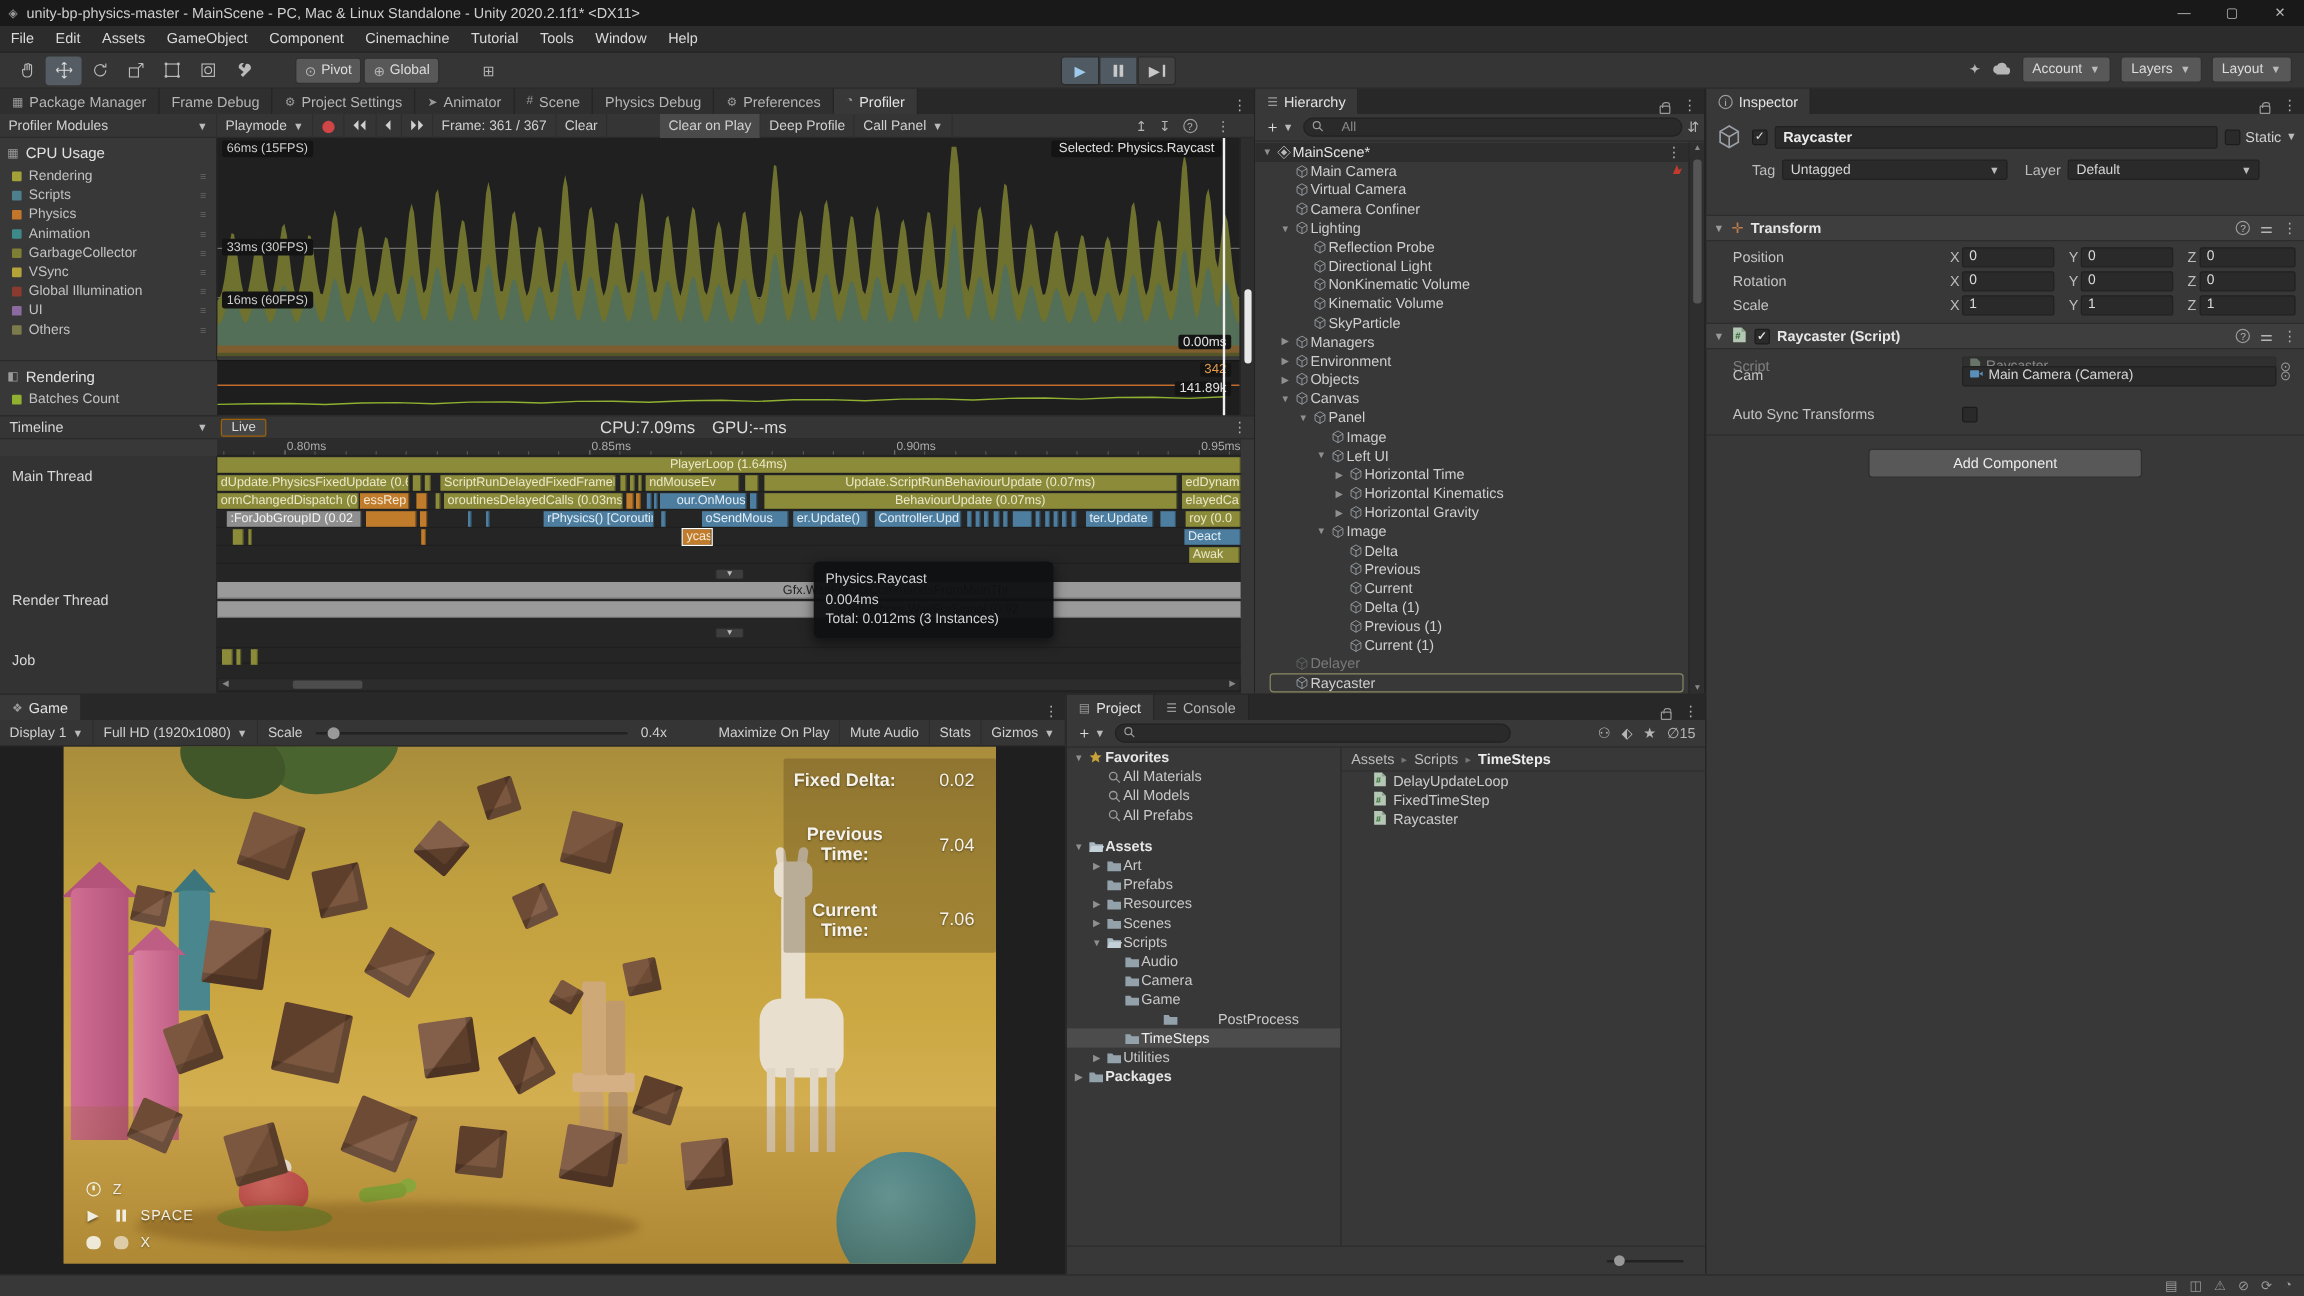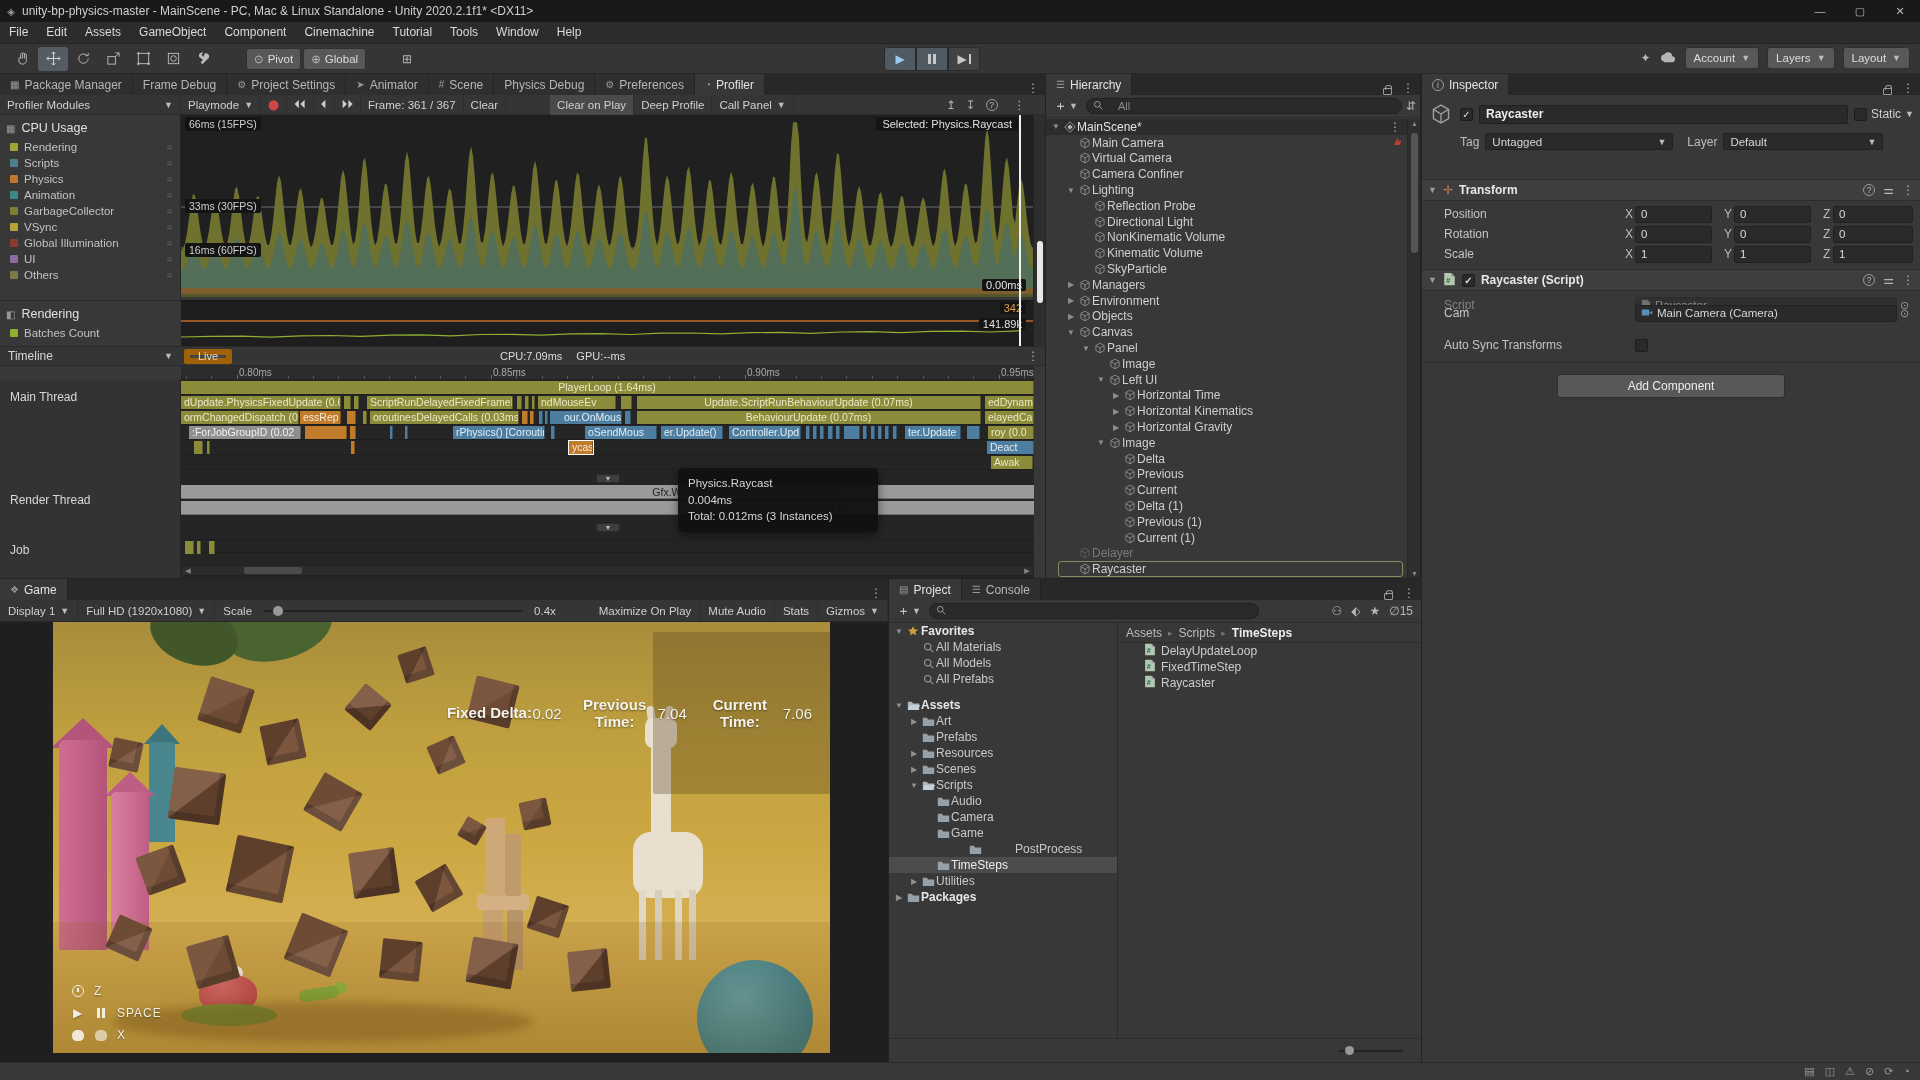--- a/index.html
+++ b/index.html
@@ -56,22 +56,22 @@
   .chartwrap{position:absolute;left:181px;top:41px;width:853px;height:182px;background:#202020;overflow:hidden}
   #rendchart{position:absolute;left:181px;top:226px;width:853px;height:46px;background:#1e1e1e;overflow:hidden;border-top:1px solid #161616}
   .gridchip{position:absolute;background:#141414;color:#cfcfcf;font-size:10.5px;padding:1px 4px;border-radius:2px}
   .selchip{position:absolute;right:16px;top:2px;background:#141414;color:#e2e2e2;font-size:11px;padding:1px 6px;border-radius:2px}
   .valchip{position:absolute;background:#141414;color:#e2e2e2;font-size:11px;padding:0 4px;border-radius:2px}
   .selline{position:absolute;left:1019px;top:41px;width:2px;height:231px;background:#f0f0f0;z-index:5}
   .vsb{position:absolute;right:0;top:41px;width:12px;height:231px;background:#2e2e2e;border-left:1px solid #232323}
   .vsb .thumb{position:absolute;left:3px;width:6px;top:126px;height:62px;background:#e8e8e8;border-radius:3px}
   .tlhead{position:absolute;left:0;top:272px;width:100%;height:20px;background:#353535;border-top:1px solid #2a2a2a;border-bottom:1px solid #2a2a2a;display:flex;align-items:center}
   .tlddl{width:181px;display:flex;align-items:center;justify-content:space-between;padding:0 8px;color:#d5d5d5}
-  .livebtn{height:15px;background:#454545;border:6px solid #a16207;border-radius:2px;padding:0 8px;font-size:11px;color:#ddd;margin-left:3px;display:flex;align-items:center}
-  .cpugpu{position:absolute;left:500px;color:#dcdcdc;font-size:11px;display:flex;gap:14px}
+  .livebtn{height:15px;background:#454545;border:1px solid #a16207;border-radius:2px;padding:0 8px;font-size:11px;color:#ddd;margin-left:3px;display:flex;align-items:center}
+  .cpugpu{position:absolute;left:500px;color:#dcdcdc;font-size:14px;display:flex;gap:14px}
   .ruler{position:absolute;left:181px;top:292px;width:853px;height:14px;background:#2c2c2c;border-bottom:1px solid #222;font-size:10px;color:#aaa;overflow:hidden}
   .ruler .rlab{position:absolute;top:1px}
   .ruler .tick{position:absolute;bottom:0;width:1px;height:4px;background:#6a6a6a}
   .ruler .tick.minor{height:3px;background:#555}
   .tllabels{position:absolute;left:0;top:306px;width:181px;bottom:0;background:#333;border-right:1px solid #262626;color:#d8d8d8}
   .tllabels .thr{position:absolute;left:10px;font-size:12px}
   .tltrack{position:absolute;left:181px;top:306px;width:853px;bottom:0;background:#252525;overflow:hidden}
   .tlrow{position:absolute;left:0;width:853px;height:15px;border-bottom:1px solid #1f1f1f}
   .blk{position:absolute;top:1px;height:13px;font-size:10.5px;line-height:13px;overflow:hidden;white-space:nowrap;border-right:1px solid rgba(0,0,0,.35)}
   .blk.center{text-align:center}
@@ -104,21 +104,21 @@
   
   #game{left:0;top:578px;width:888px;height:484px;border-top:1px solid #232323}
   .gtoolbar{position:absolute;left:0;top:21px;width:100%;height:22px;background:#353535;border-bottom:1px solid #2a2a2a;display:flex;align-items:center;font-size:11.5px;color:#d0d0d0}
   .gitem{display:flex;align-items:center;gap:5px;padding:0 8px;height:22px;border-right:1px solid #2e2e2e}
   .gright{margin-left:auto;display:flex}
   .slider{width:260px;height:2px;background:#222;border-radius:1px;position:relative;margin:0 6px}
   .slider .knob{position:absolute;left:10px;top:-4px;width:10px;height:10px;border-radius:50%;background:#999}
   .viewport{position:absolute;left:0;top:43px;width:888px;height:441px;background:#1f1f1f;overflow:hidden}
   #scene{position:absolute;left:53px;top:0;width:777px;height:431px;overflow:hidden;background:linear-gradient(180deg,#a98d3c 0%,#bf9f3e 26%,#cca843 52%,#d5b053 72%,#c9a344 100%)}
   .cube{position:absolute;border-radius:2px;box-shadow:inset -6px -8px 0 rgba(0,0,0,.18)}
-  .gpanel{position:absolute;left:600px;top:10px;width:177px;height:162px;background:rgba(78,58,26,.30);border-radius:2px;padding:10px 8px;display:flex;flex-direction:row;justify-content:flex-end}
+  .gpanel{position:absolute;left:600px;top:10px;width:177px;height:162px;background:rgba(78,58,26,.30);border-radius:2px;padding:10px 8px;display:flex;flex-direction:column;justify-content:space-between}
   .grow{display:flex;align-items:center;color:#f4f2ea;text-shadow:0 1px 2px rgba(0,0,0,.45)}
   .grow .glab{width:86px;text-align:center;font-size:15px;line-height:1.15;font-weight:bold}
   .grow .gval{margin-left:auto;margin-right:10px;font-size:15px}
   .hotkeys{position:absolute;left:18px;top:358px;color:#f0eee2;text-shadow:0 1px 2px rgba(0,0,0,.4);font-size:12px}
   .hkrow{display:flex;align-items:center;gap:9px;height:22px;letter-spacing:1px}
   .hkico{width:14px;height:14px;display:flex;align-items:center;justify-content:center;color:#f0eee2}
   .clock{width:12px;height:12px;border:1.6px solid #efeee2;border-radius:50%;position:relative}
   .clock:before{content:'';position:absolute;left:4px;top:2px;width:1.6px;height:4px;background:#efeee2}
   .blob{width:12px;height:11px;background:rgba(245,243,233,.9);border-radius:45% 45% 40% 40%}
 

